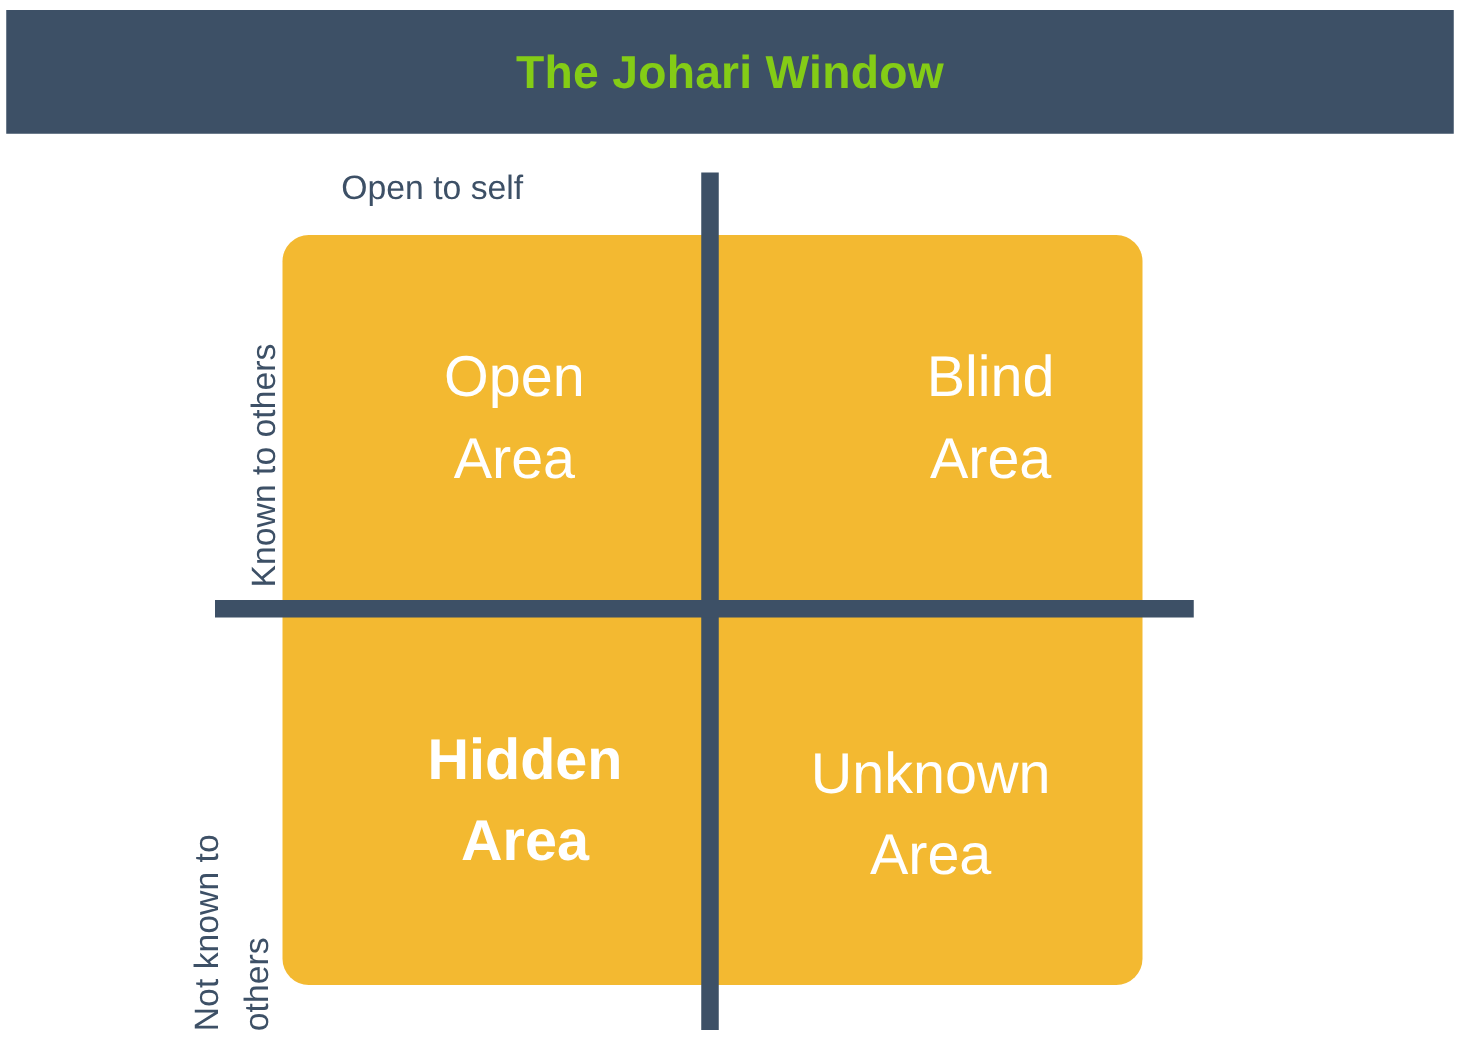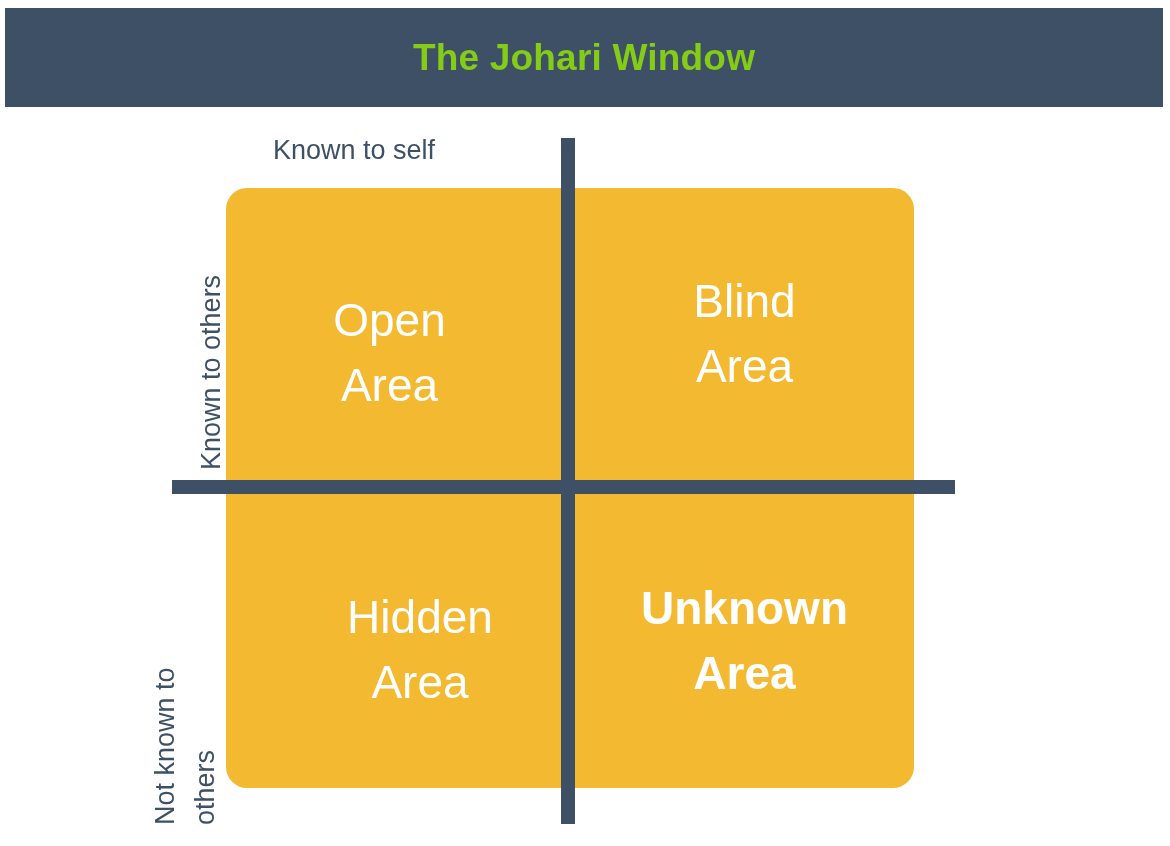--- a/index.html
+++ b/index.html
@@ -136,63 +136,63 @@
     display: flex;
     flex-direction: column;
     align-items: center;
     justify-content: center;
     color: #ffffff;
     font-size: 46px;
     line-height: 1.42;
     text-align: center;
   }
   #quadrant-open {
-    left: 222px;
+    left: 244px;
     top: 81px;
     width: 335px;
     height: 292px;
-    margin-top: 19px;
   }
   #quadrant-blind {
     left: 575px;
     top: 81px;
     width: 339px;
     height: 292px;
+    padding-left: 48px;
   }
   #quadrant-hidden {
     left: 226px;
-    top: 396px;
+    top: 386px;
     width: 388px;
     height: 294px;
+    font-weight: bold;
   }
   #quadrant-unknown {
     left: 575px;
-    top: 387px;
+    top: 397px;
     width: 339px;
     height: 294px;
-    font-weight: bold;
   }
   .quadrant-line {
     display: block;
   }
 </style>
 </head>
 <body>
 
 <div id="page">
 
   <div id="header-bar">
     <div id="header-title">The Johari Window</div>
   </div>
 
   <div id="diagram">
 
     <div id="matrix-panel"></div>
 
-    <div class="col-header" id="col-header-known-self">Known to self</div>
+    <div class="col-header" id="col-header-known-self">Open to self</div>
 
     <div class="row-header" id="row-header-known-others">Known to others</div>
 
     <div class="row-header-stack">
       <div class="row-header" id="row-header-not-known-others-line1">Not known to</div>
       <div class="row-header" id="row-header-not-known-others-line2">others</div>
     </div>
 
     <div class="quadrant" id="quadrant-open">
       <span class="quadrant-line">Open</span>

